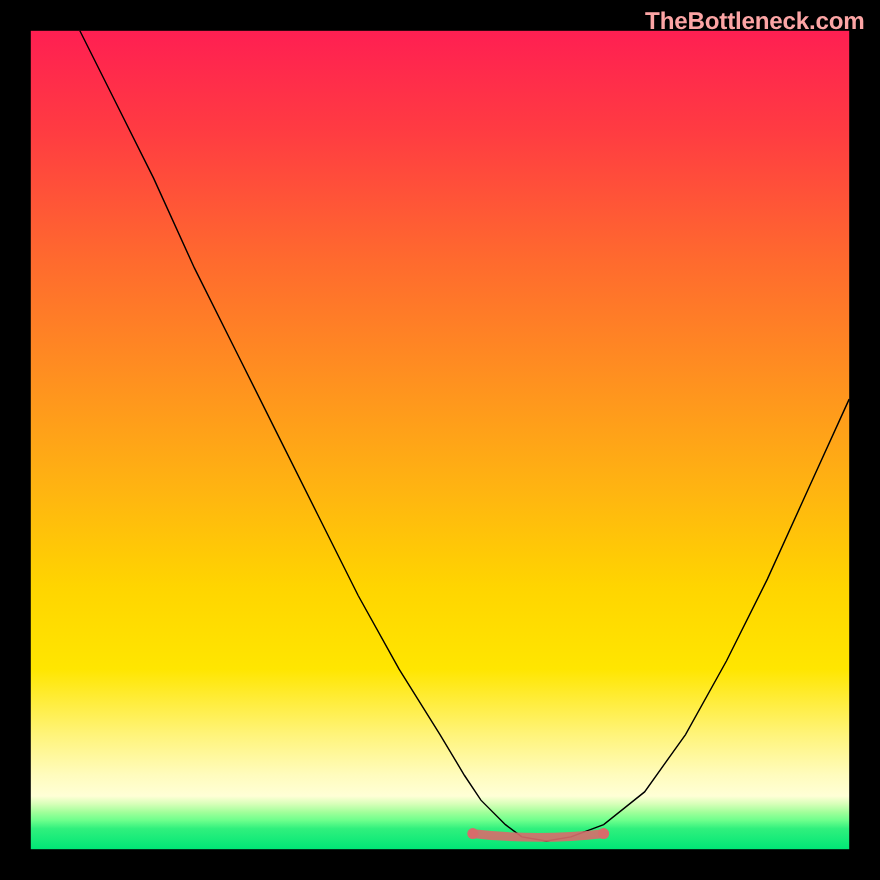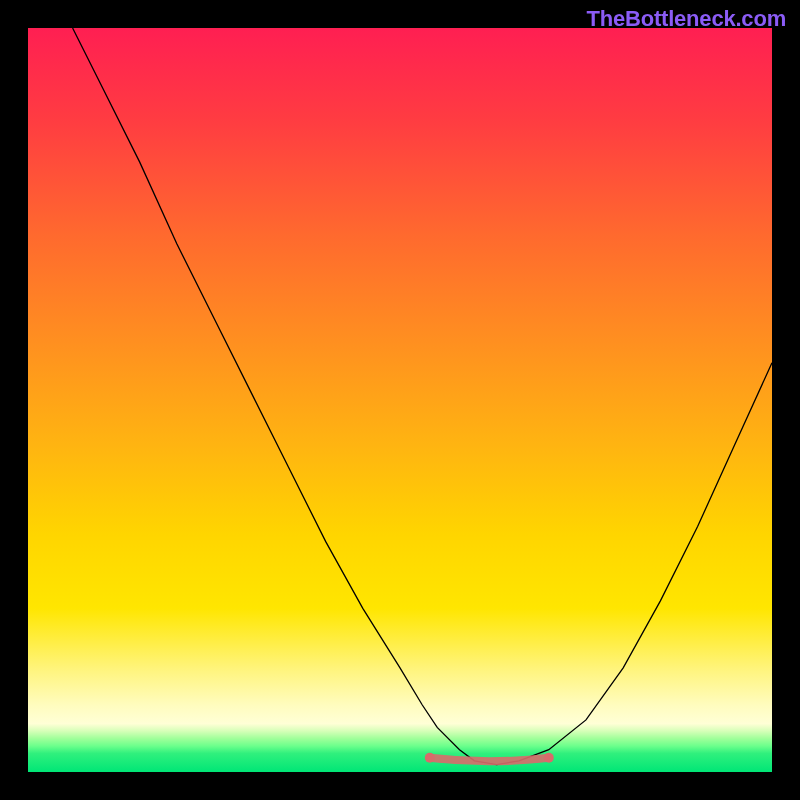--- a/index.html
+++ b/index.html
@@ -63,21 +63,21 @@
     stroke-linecap: round;
     opacity: 0.9;
   }
   .zone-dot {
     fill: #d86b6b;
   }
   .watermark {
     position: absolute;
     top: 6px;
     right: 14px;
-    color: #8b5cf6;
+    color: #fca5a5;
     font-size: 22px;
     font-weight: 600;
     letter-spacing: -0.2px;
   }
 </style>
 </head>
 <body>
 
 <div class="stage">
   <div class="plot">

